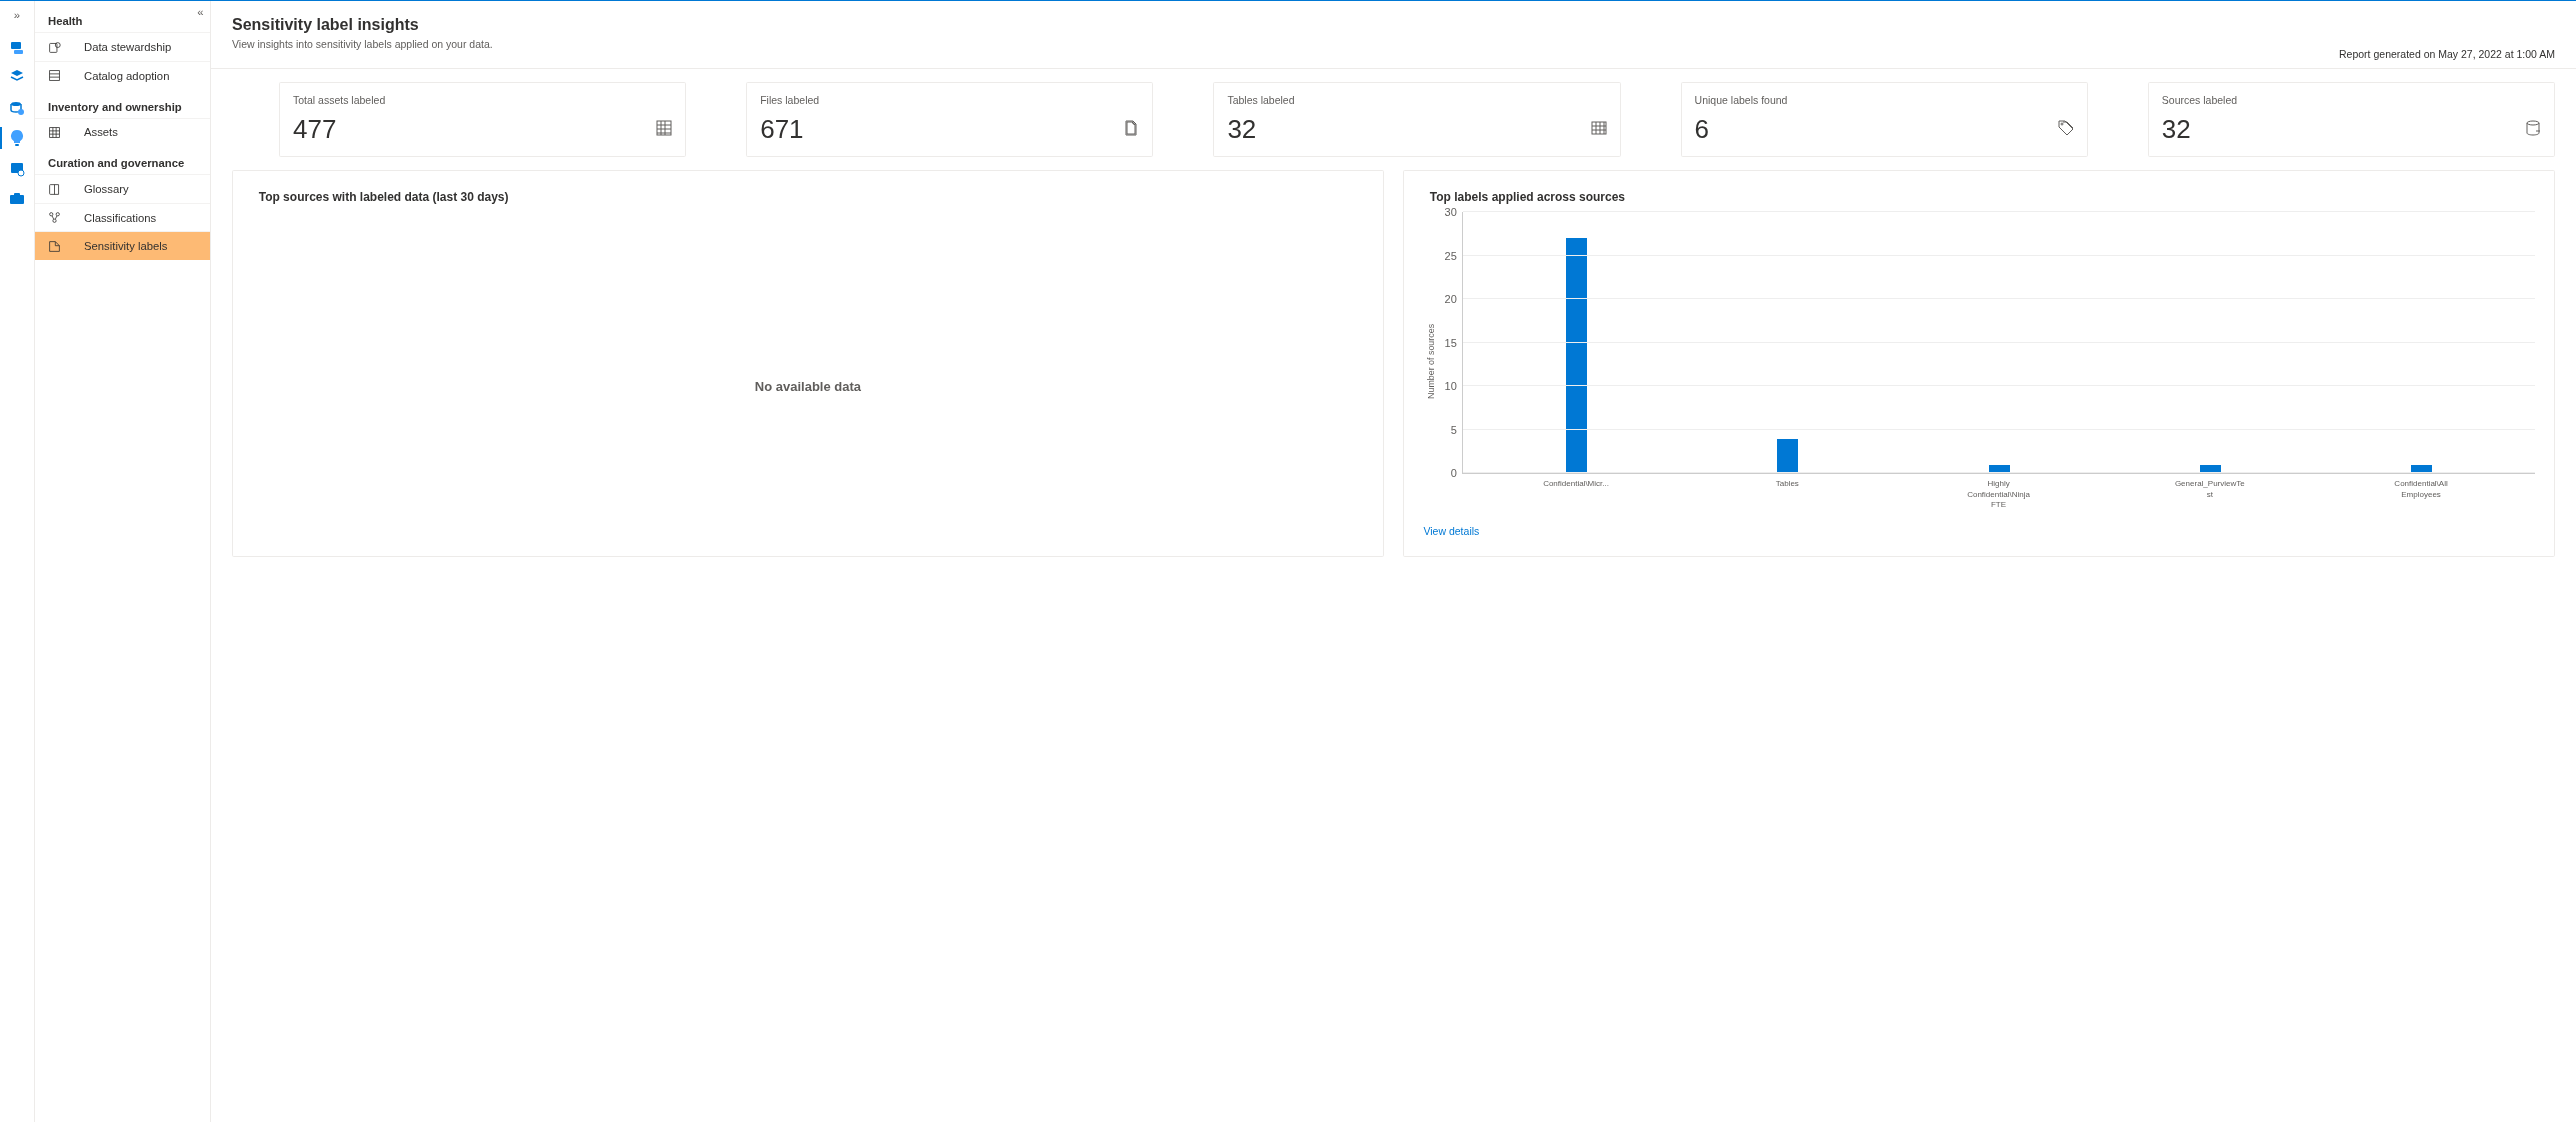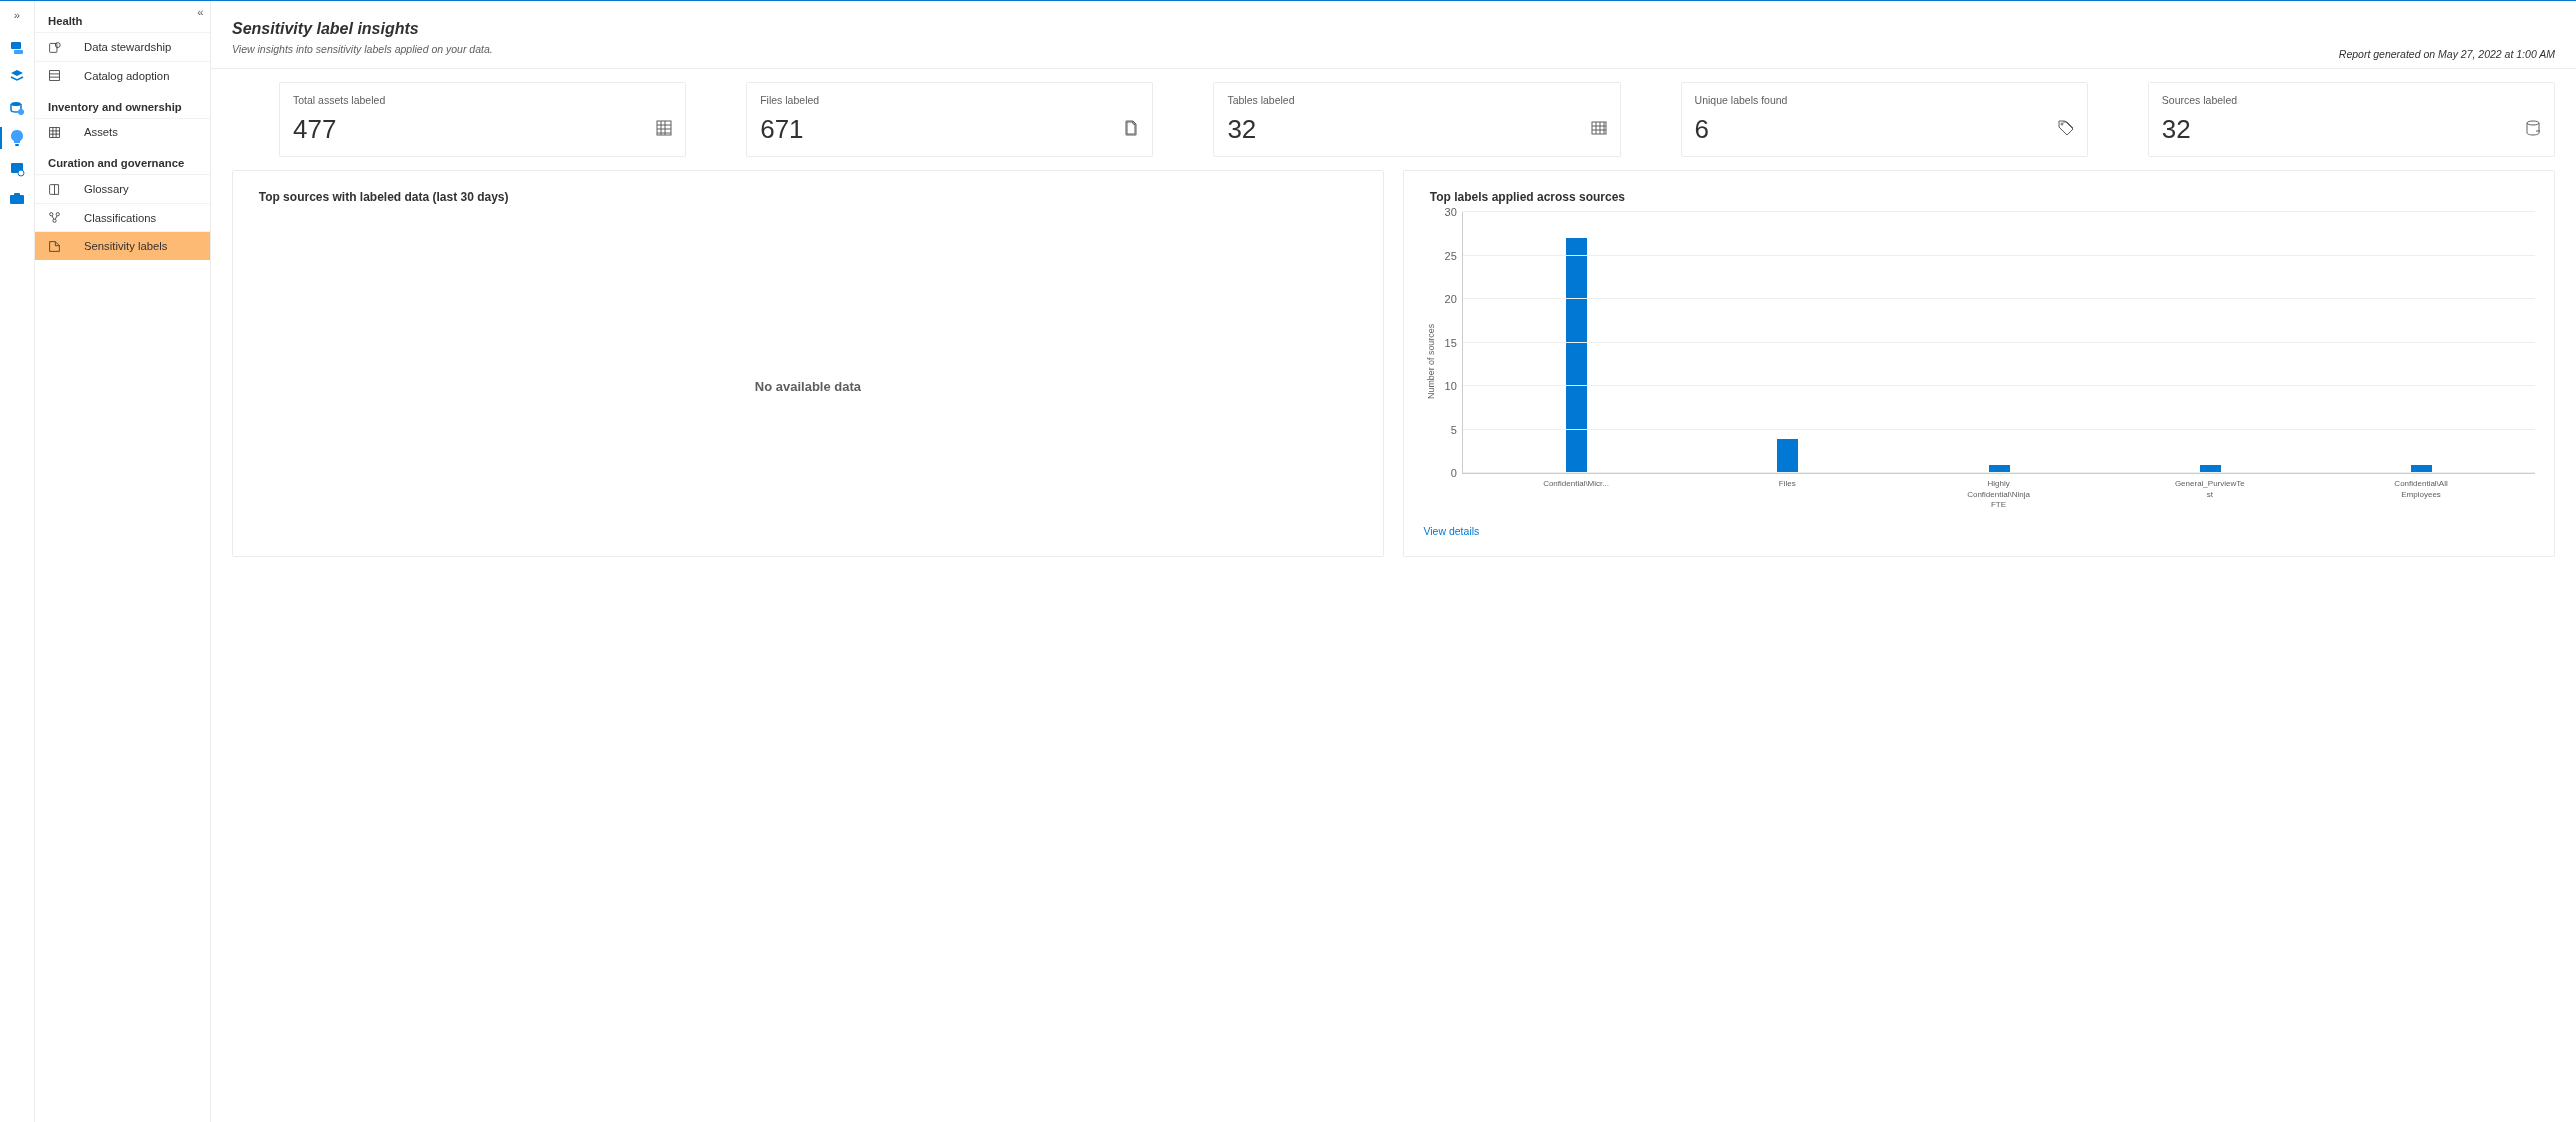--- a/index.html
+++ b/index.html
@@ -9,21 +9,21 @@
     .icon-rail .expand { font-size:11.3px; color:#605e5c; cursor:pointer; padding:3.2px; }
     .rail-icon { width:16px; height:16px; display:flex; align-items:center; justify-content:center; cursor:pointer; color:#0078d4; position:relative; }
     .rail-icon.active::before { content:''; position:absolute; left:-9.7px; top:-3.2px; bottom:-3.2px; width:2.4px; background:#0078d4; }
     .side-nav { width: 176px; background:#fff; border-right:0.8px solid #edebe9; padding-top:3.2px; position:relative; }
     .side-nav .collapse { position:absolute; top:4.8px; right:6.4px; font-size:11.3px; color:#605e5c; cursor:pointer; }
     .group-header { font-size:11.3px; font-weight:600; padding:11.3px 13px 4.8px 13px; color:#323130; }
     .nav-item { display:flex; align-items:center; gap:23px; padding:7.3px 13px; font-size:11.3px; color:#323130; cursor:pointer; border-top:0.8px solid #f3f2f1; }
     .nav-item.selected { background:#fdba74; }
     .nav-item svg { width:13px; height:13px; flex-shrink:0; }
     .main { flex:1; display:flex; flex-direction:column; overflow:auto; }
-    .page-header { padding:14.5px 21px 8px 21px; border-bottom:0.8px solid #edebe9; display:flex; justify-content:space-between; align-items:center;font-style:italic; }
+    .page-header { padding:14.5px 21px 8px 21px; border-bottom:0.8px solid #edebe9; display:flex; justify-content:space-between; align-items:flex-start; }
     .page-title { font-size:16px; font-weight:600; margin-bottom:4.8px; }
     .page-subtitle { font-size:10.5px; color:#605e5c; }
     .report-ts { font-size:10.5px; color:#323130; margin-top:32px; white-space:nowrap; }
     .content { padding:13px 21px; }
     .cards { display:flex; gap:13px; margin-bottom:13px; }
     .card { border:0.8px solid #edebe9; border-radius:1.6px; padding:11.3px 13px; flex:1; min-width:145px; display:flex; flex-direction:column;margin-left:47px; }
     .card-label { font-size:10.5px; color:#605e5c; margin-bottom:8px; }
     .card-value-row { display:flex; justify-content:space-between; align-items:center; }
     .card-value { font-size:26px; font-weight:400; }
     .card-icon { color:#605e5c; }
@@ -256,21 +256,21 @@
               <div class="grid-line" style="bottom: 0%;"></div>
                   <div class="grid-line" style="bottom: 16.6667%;"></div>
                   <div class="grid-line" style="bottom: 33.3333%;"></div>
                   <div class="grid-line" style="bottom: 50%;"></div>
                   <div class="grid-line" style="bottom: 66.6667%;"></div>
                   <div class="grid-line" style="bottom: 83.3333%;"></div>
                   <div class="grid-line" style="bottom: 100%;"></div>
                 </div>
               <div class="x-ticks" id="x-ticks">
                   <div class="x-tick">Confidential\Micr...</div>
-                  <div class="x-tick">Files</div>
+                  <div class="x-tick">Tables</div>
                   <div class="x-tick">Highly Confidential\Ninja FTE</div>
                   <div class="x-tick">General_PurviewTest</div>
                   <div class="x-tick">Confidential\All Employees</div>
                 </div>
             </div>
           </div>
           <div class="view-details">View details</div>
         </div>
       </div>
     </div>

